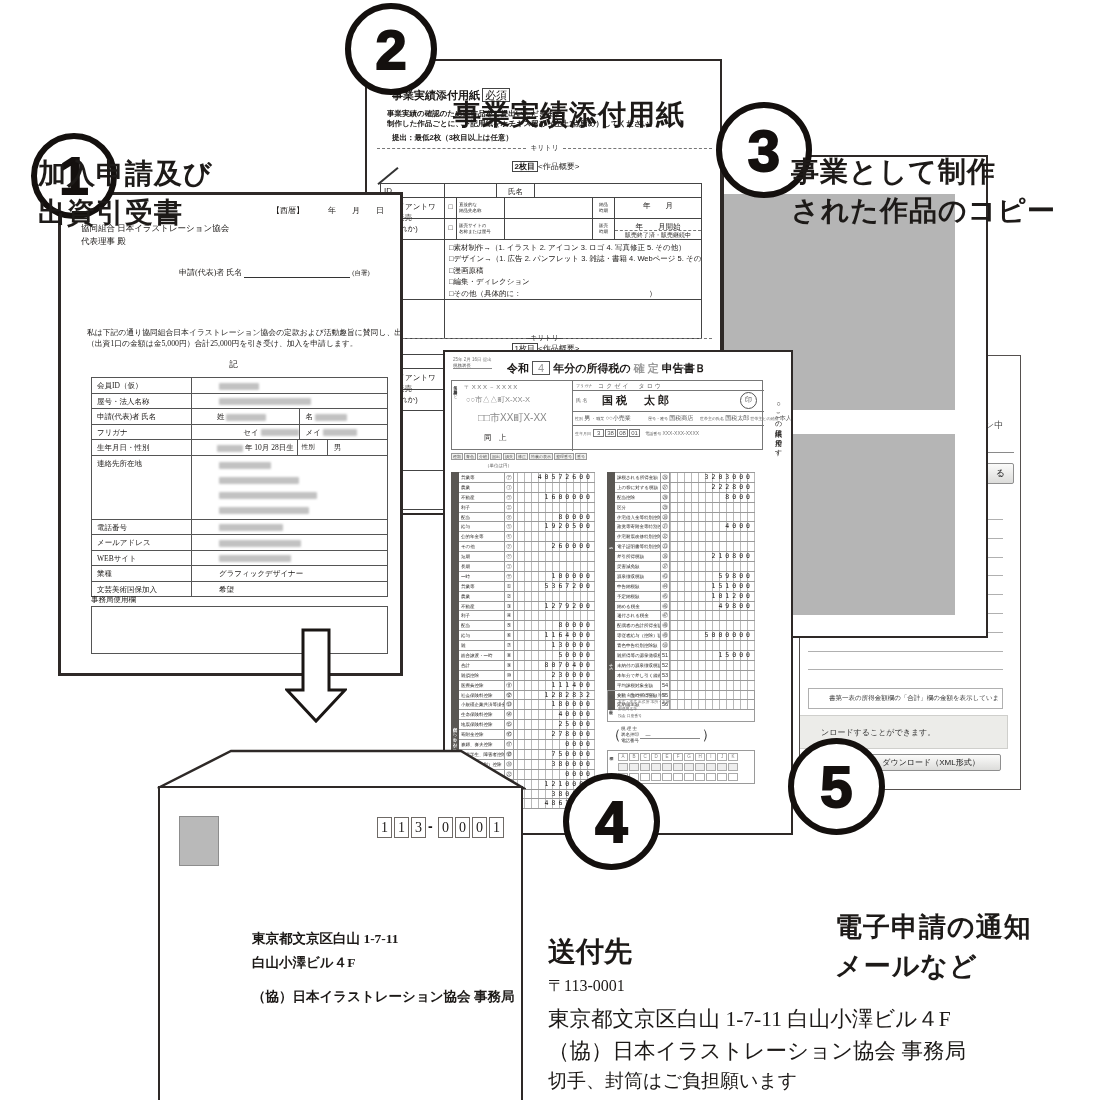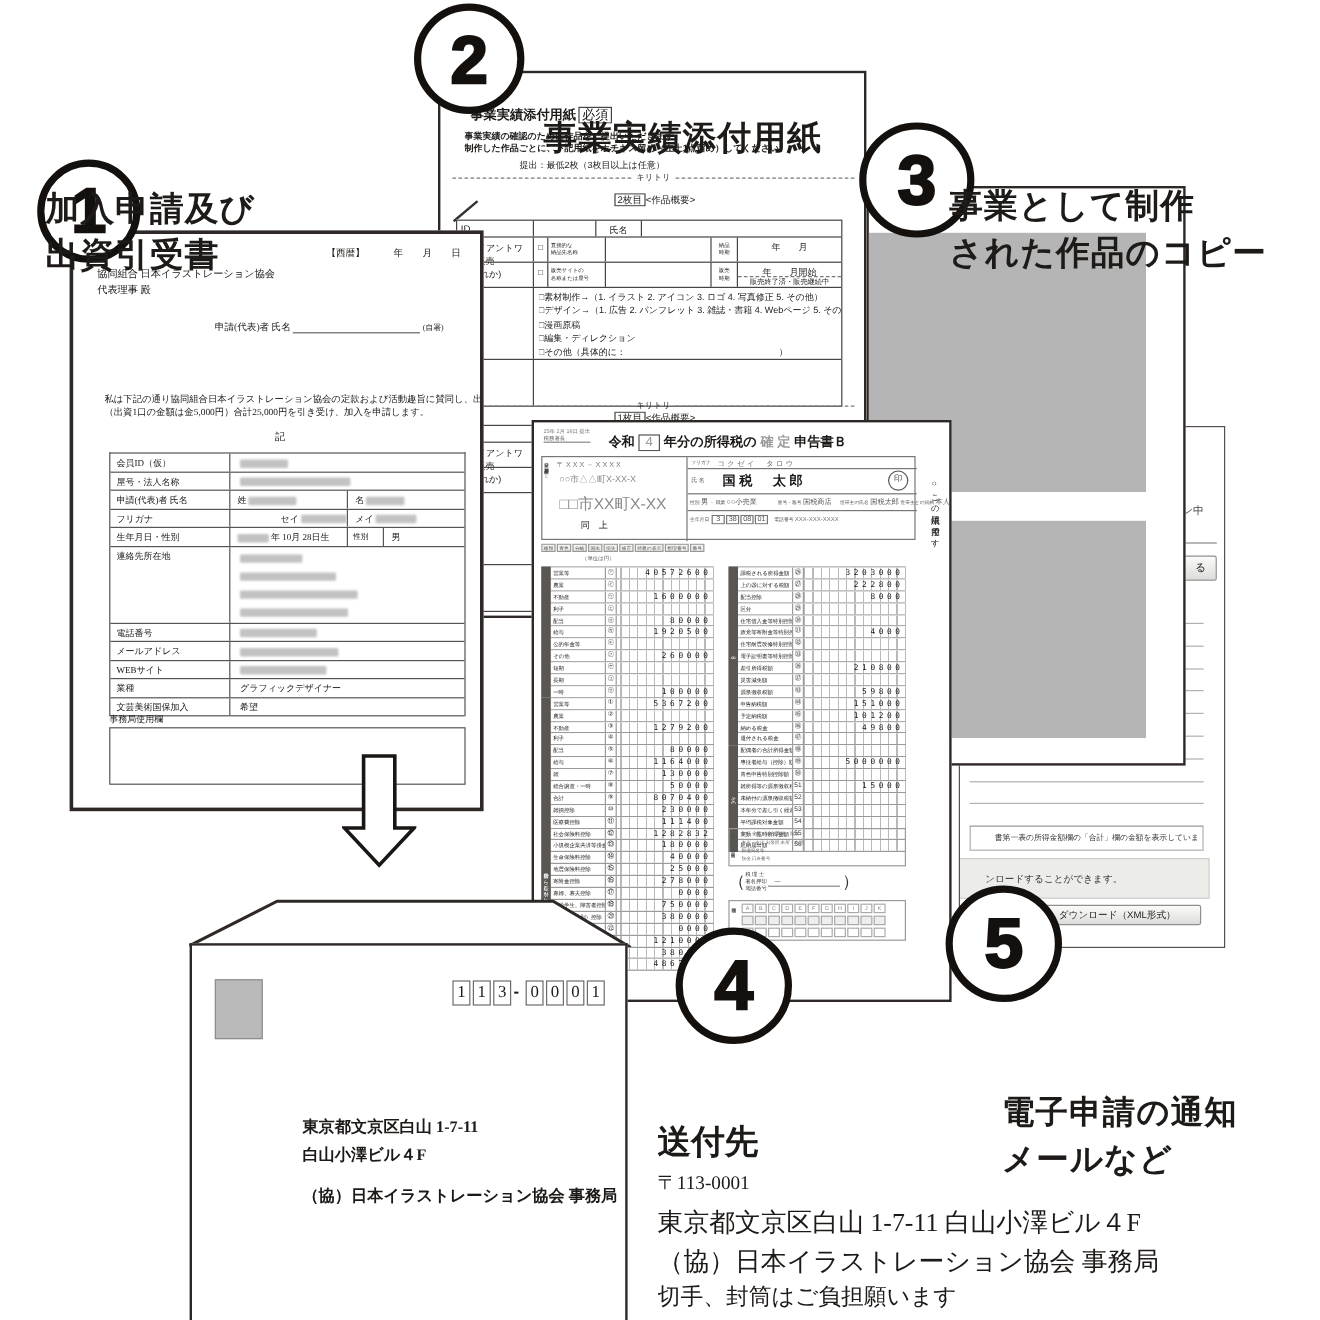--- a/index.html
+++ b/index.html
@@ -11,21 +11,21 @@
   .nowrap{white-space:nowrap;overflow:hidden;}
   .vtext{writing-mode:vertical-rl;text-orientation:upright;}
   
   .numcircle{position:absolute;border:6px solid #14100e;border-radius:50%;background:#fff;z-index:8;
              display:flex;align-items:center;justify-content:center;box-sizing:border-box;}
   .numcircle span{font-weight:bold;color:#14100e;-webkit-text-stroke:2px #14100e;}
   
   .headline{position:absolute;z-index:8;font-weight:bold;color:#1d1a18;line-height:39px;font-size:28px;
             letter-spacing:1px;white-space:pre;}
   
-  .d1row{display:flex;border-bottom:1px solid #555;font-size:7.5px;align-items:stretch;}
+  .d1row{display:flex;border-bottom:1px solid #555;font-size:7.5px;align-items:stretch;gap:19px;}
   .d1row .lab{width:100px;border-right:1px solid #555;padding:3px 0 0 5px;box-sizing:border-box;}
   .d1row .val{flex:1;padding:3px 0 0 8px;box-sizing:border-box;}
   .rd{display:inline-block;height:7px;background:#c2c2c2;border-radius:1px;filter:blur(1px);vertical-align:middle;}
   
   .cutline{position:absolute;display:flex;align-items:center;font-size:7px;color:#333;}
   .cutline .dash{flex:1;border-top:1px dashed #777;}
   .cutline .cuttxt{padding:0 4px;}
   .d2table{position:absolute;left:13px;width:322px;border:1px solid #444;box-sizing:border-box;background:#fff;font-size:7.5px;}
   .d2r{display:flex;border-bottom:1px solid #444;align-items:stretch;box-sizing:border-box;}
   .d2c{border-right:1px solid #444;box-sizing:border-box;overflow:hidden;}
@@ -84,29 +84,29 @@
     <div class="abs" style="left:0;top:37px;width:231px;height:216px;background:#b5b5b5;"></div>
     <div class="abs" style="left:0;top:277px;width:231px;height:181px;background:#b5b5b5;"></div>
   </div>
 
   <div class="paper" id="doc2" style="left:365px;top:59px;width:357px;height:456px;z-index:3;">
     <div class="abs nowrap" style="left:25px;top:27px;font-size:11px;font-weight:bold;">
       <span>事業実績添付用紙</span><span style="border:1px solid #444;padding:0 2px;margin-left:2px;font-weight:normal;">必須</span>
     </div>
     <div class="abs nowrap" style="left:20px;top:48px;font-size:7.5px;font-weight:bold;">事業実績の確認のために作品をご提出いただきます。</div>
     <div class="abs nowrap" style="left:20px;top:58px;font-size:7.5px;font-weight:bold;">制作した作品ごとに、下記用紙をホチキス留め（左上1点留め）してください。</div>
-    <div class="abs nowrap" style="left:25px;top:72px;font-size:7.5px;font-weight:normal;margin-left:41px;">提出：最低2枚（3枚目以上は任意）</div>
+    <div class="abs nowrap" style="left:25px;top:72px;font-size:7.5px;font-weight:bold;">提出：最低2枚（3枚目以上は任意）</div>
     <div class="cutline" style="left:10px;top:82px;width:335px;">
       <span class="dash"></span>
         <span class="cuttxt">キリトリ</span>
         <span class="dash"></span>
     </div>
     <div class="abs" style="left:8px;top:114px;width:26px;height:2px;background:#333;transform:rotate(-40deg);"></div>
     <div class="abs nowrap" style="left:0;top:100px;width:357px;text-align:center;font-size:8px;">
-      <span style="border:1px solid #444;padding:0 2px;">2枚目</span><span>&lt;作品概要&gt;</span>
+      <span style="border:1px solid #444;padding:0 2px;font-weight:bold;">2枚目</span><span>&lt;作品概要&gt;</span>
     </div>
     <div id="d2t1">
         <div class="d2table" style="top: 122px;">
           <div class="d2r" style="height: 14px;">
             <span class="d2c nowrap" style="width: 64px; padding: 2px 0px 0px 3px; font-size: 8px;">ID</span>
             <span class="d2c" style="width: 52px;"></span>
             <span class="d2c nowrap" style="width: 38px; text-align: center; padding-top: 3px;">氏名</span>
             <span style="flex: 1 1 0%;"></span>
           </div>
           <div class="d2r" style="height: 21px;">
@@ -247,21 +247,21 @@
       <span style="color:#9a9a9a;">確 定</span>
       <span>申告書Ｂ</span>
     </div>
     <div class="abs vtext nowrap" style="left:327px;top:8px;font-size:8px;font-weight:bold;letter-spacing:1px;">第一表</div>
     <div class="abs vtext" style="left:328px;top:48px;font-size:7px;height:190px;letter-spacing:0.5px;">○この用紙は控用です</div>
 
     <div class="abs" id="taxname" style="left:6px;top:28px;width:312px;height:70px;border:1px solid #777;box-sizing:border-box;font-size:7px;">
       <div class="abs vtext nowrap" style="left:1px;top:2px;font-size:3.8px;height:64px;color:#444;">住所又は事業所事務所居所など</div>
       <div class="abs nowrap" style="left:12px;top:2px;font-size:6px;color:#777;">〒 X X X － X X X X</div>
       <div class="abs nowrap" style="left:14px;top:14px;font-size:7.5px;color:#888;">○○市△△町X-XX-X</div>
-      <div class="abs nowrap" style="left:14px;top:30px;font-size:13px;color:#888;">□□市XX町X-XX</div>
+      <div class="abs nowrap" style="left:26px;top:30px;font-size:10px;color:#888;">□□市XX町X-XX</div>
       <div class="abs nowrap" style="left:32px;top:52px;font-size:7.5px;">同　上</div>
       <div class="abs" style="left:120px;top:0;width:1px;height:70px;background:#777;"></div>
       <div class="abs nowrap" style="left:124px;top:2px;font-size:4px;color:#555;">フリガナ</div>
       <div class="abs nowrap" style="left:146px;top:1px;font-size:6px;letter-spacing:2px;color:#666;">コクゼイ　タロウ</div>
       <div class="abs" style="left:121px;top:9px;width:191px;height:1px;background:#777;"></div>
       <div class="abs nowrap" style="left:124px;top:16px;font-size:5px;color:#555;">氏 名</div>
       <div class="abs nowrap serif" style="left:150px;top:12px;font-size:11px;font-weight:bold;letter-spacing:3px;">国税　太郎</div>
       <div class="abs" style="left:288px;top:11px;width:15px;height:15px;border:1px solid #555;border-radius:50%;text-align:center;">
         <span style="font-size:7px;line-height:14px;color:#555;">印</span>
       </div>

